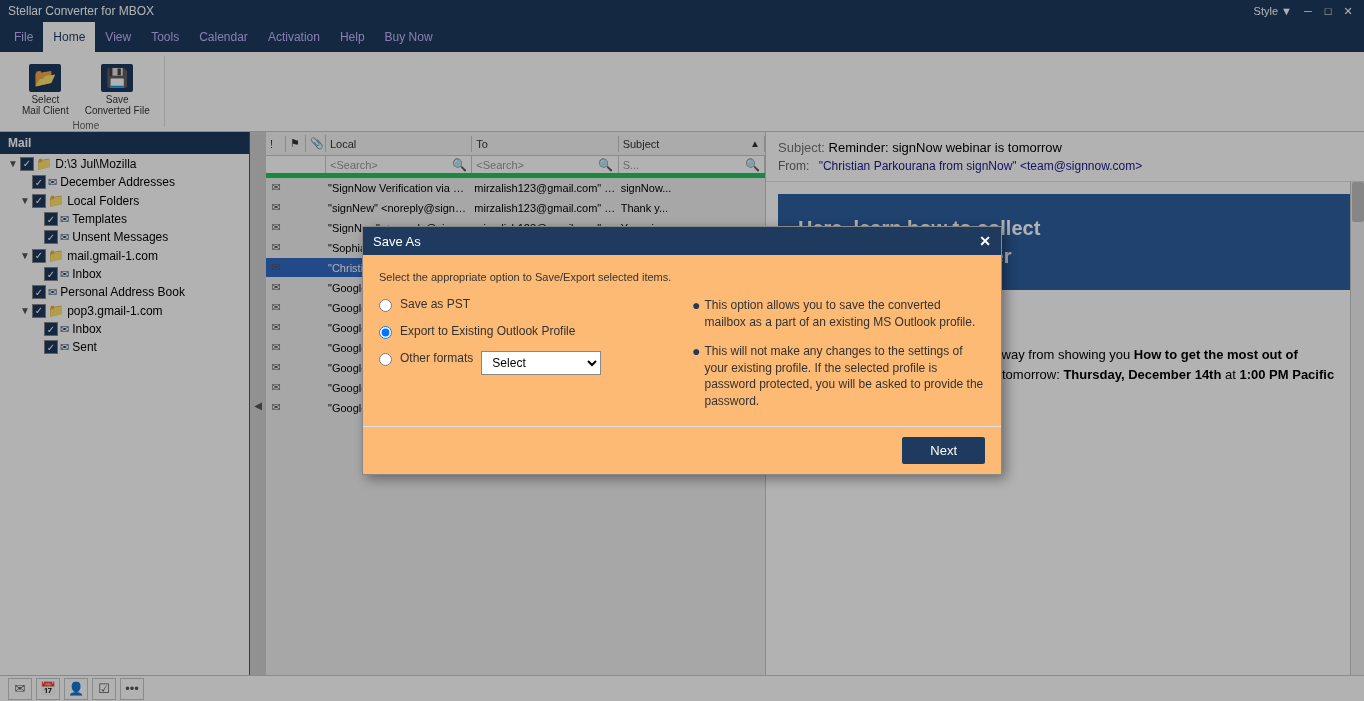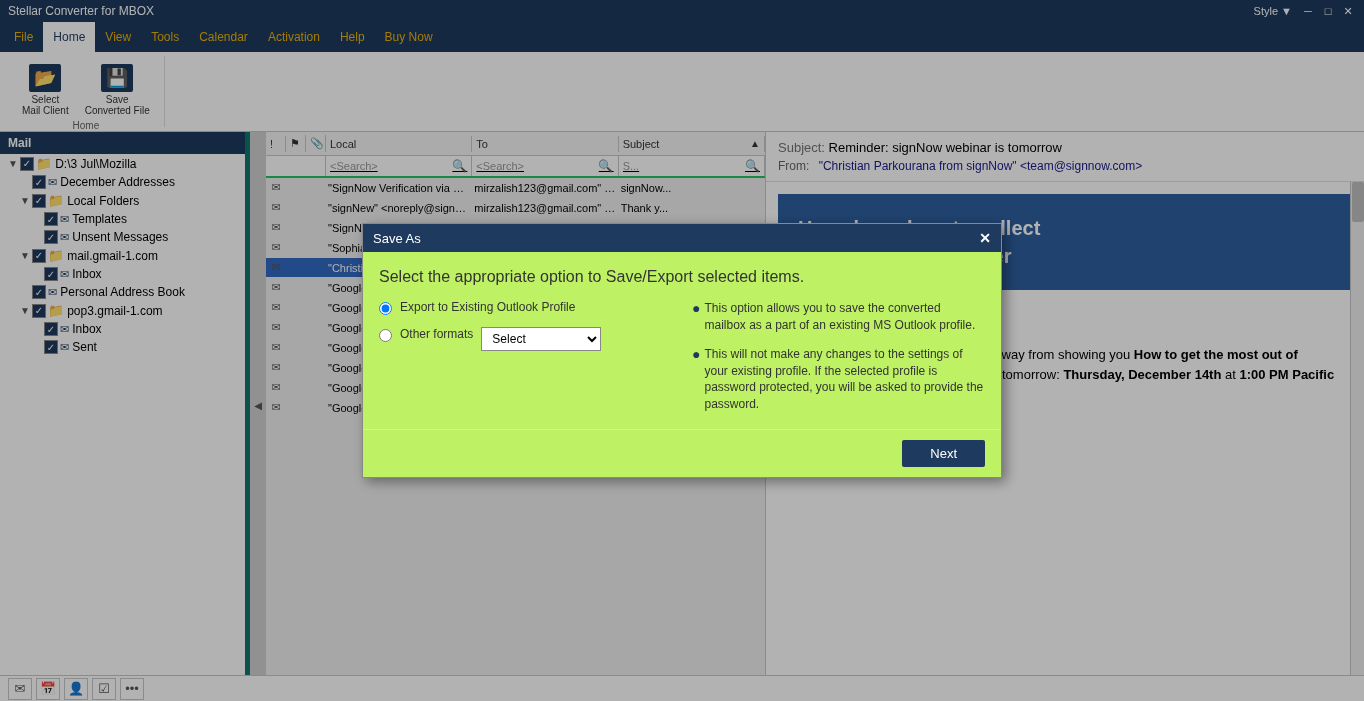--- a/index.html
+++ b/index.html
@@ -24,21 +24,21 @@
 
     
     #menu-bar {
       background: #1e3a5f;
       display: flex;
       align-items: center;
       height: 30px;
       padding: 0 4px;
     }
     .menu-item {
-      color: #eab308;
+      color: #c4b5fd;
       padding: 4px 10px;
       cursor: pointer;
       font-size: 12px;
       height: 100%;
       display: flex;
       align-items: center;
     }
     .menu-item.home-active { background: white; color: #1e3a5f; }
 
     
@@ -74,21 +74,21 @@
       display: flex; align-items: center; justify-content: center;
       color: white; font-size: 18px;
     }
     .ribbon-btn-label { font-size: 10px; text-align: center; margin-top: 2px; color: #333; }
     .ribbon-group-label { font-size: 10px; color: #666; }
 
     
     #sidebar {
       width: 250px;
       background: white;
-      border-right: 5px solid #0f766e;
+      border-right: 1px solid #0f766e;
       overflow-y: auto;
       flex-shrink: 0;
     }
     #sidebar-header {
       background: #1e3a5f;
       color: white;
       padding: 4px 8px;
       font-size: 12px;
       font-weight: bold;
     }
@@ -154,23 +154,22 @@
     .col-icon { width: 20px; }
     .col-flag { width: 20px; }
     .col-attach { width: 20px; }
     .col-from { flex: 1; }
     .col-to { flex: 1; }
     .col-subject { flex: 1; display: flex; align-items: center; justify-content: space-between; }
 
     #email-search-row {
       display: flex;
       background: white;
-      border-bottom: 2px solid #22c55e;
+      border-bottom: 5px solid #22c55e;
       height: 22px;
-      text-decoration: underline;
     }
     .search-box {
       flex: 1;
       display: flex;
       align-items: center;
       border-right: 1px solid #c8c8c8;
       padding: 0 4px;
     }
     .search-box input {
       border: none; outline: none; font-size: 11px; width: 100%; color: #999;
@@ -247,42 +246,42 @@
     #modal-overlay {
       position: fixed;
       top: 0; left: 0; right: 0; bottom: 0;
       background: rgba(0,0,0,0.3);
       display: flex;
       align-items: center;
       justify-content: center;
       z-index: 1000;
     }
     #modal {
-      background: #bef264;
+      background: #fdba74;
       border: 1px solid #888;
       width: 640px;
       box-shadow: 4px 4px 12px rgba(0,0,0,0.4);
     }
     #modal-title-bar {
       background: #1e3a5f;
       color: white;
       padding: 6px 10px;
       display: flex;
       justify-content: space-between;
       align-items: center;
       font-size: 13px;
     }
     #modal-close {
       color: white;
       cursor: pointer;
       font-size: 14px;
       font-weight: bold;
     }
     #modal-body { padding: 16px; }
-    #modal-body .desc { font-size: 16px; margin-bottom: 14px; color: #333; }
+    #modal-body .desc { font-size: 11px; margin-bottom: 14px; color: #333; }
     .modal-option { display: flex; align-items: flex-start; margin-bottom: 12px; }
     .modal-radio { margin-right: 8px; margin-top: 2px; }
     .modal-option-label { font-size: 12px; color: #333; }
     .modal-right-desc { font-size: 12px; color: #333; line-height: 1.4; }
     #modal-footer {
       display: flex;
       justify-content: flex-end;
       padding: 10px 16px;
       border-top: 1px solid #e0e0e0;
     }
@@ -612,20 +611,24 @@
       <span id="modal-close">✕</span>
     </div>
 
     <div id="modal-body">
       <div class="desc">Select the appropriate option to Save/Export selected items.</div>
 
       <div style="display:flex;gap:20px;">
 
         <div style="flex:1;">
 
+          <div class="modal-option">
+            <input type="radio" name="save-option" class="modal-radio" style="">
+            <span class="modal-option-label">Save as PST</span>
+          </div>
 
           <div class="modal-option">
             <input type="radio" name="save-option" class="modal-radio" checked="" style="">
             <span class="modal-option-label">Export to Existing Outlook Profile</span>
           </div>
 
           <div class="modal-option">
             <input type="radio" name="save-option" class="modal-radio" style="">
             <span class="modal-option-label">Other formats</span>
             <select class="select-dropdown" style="margin-left:8px;">

